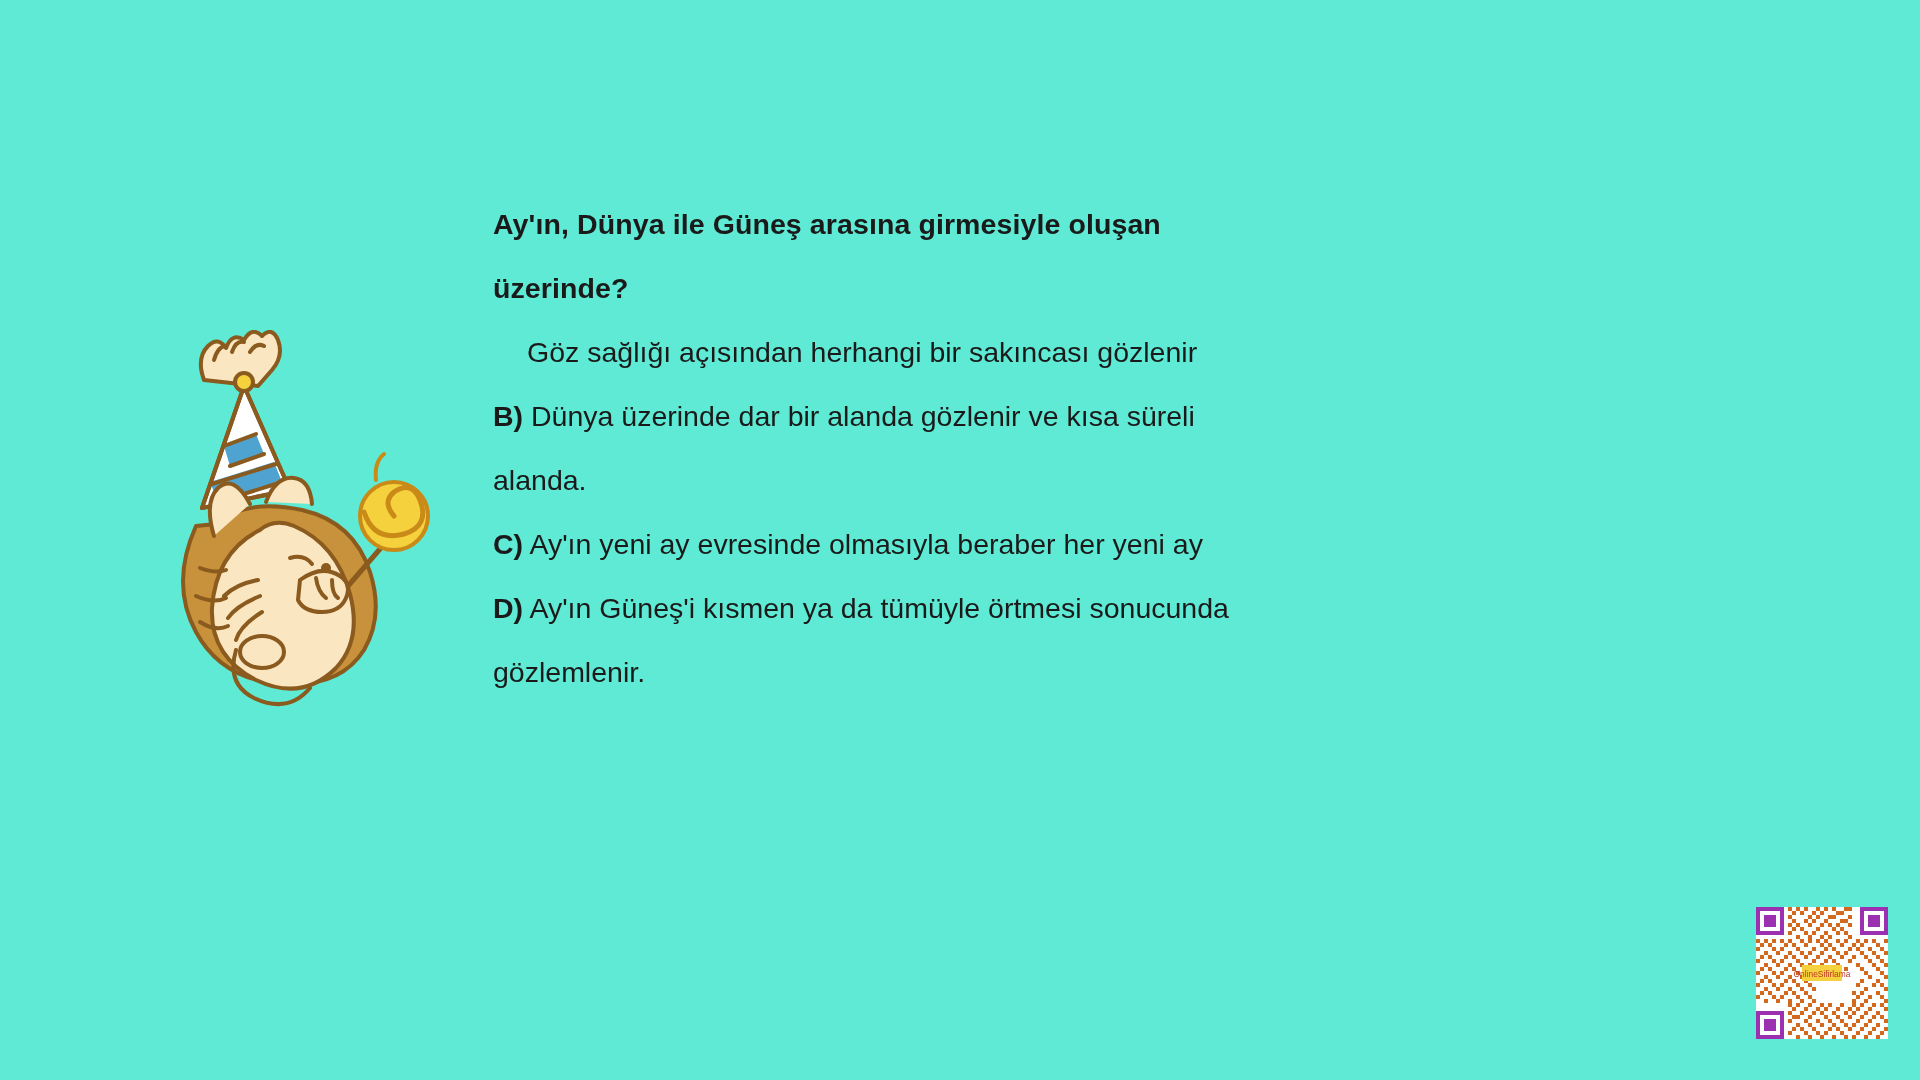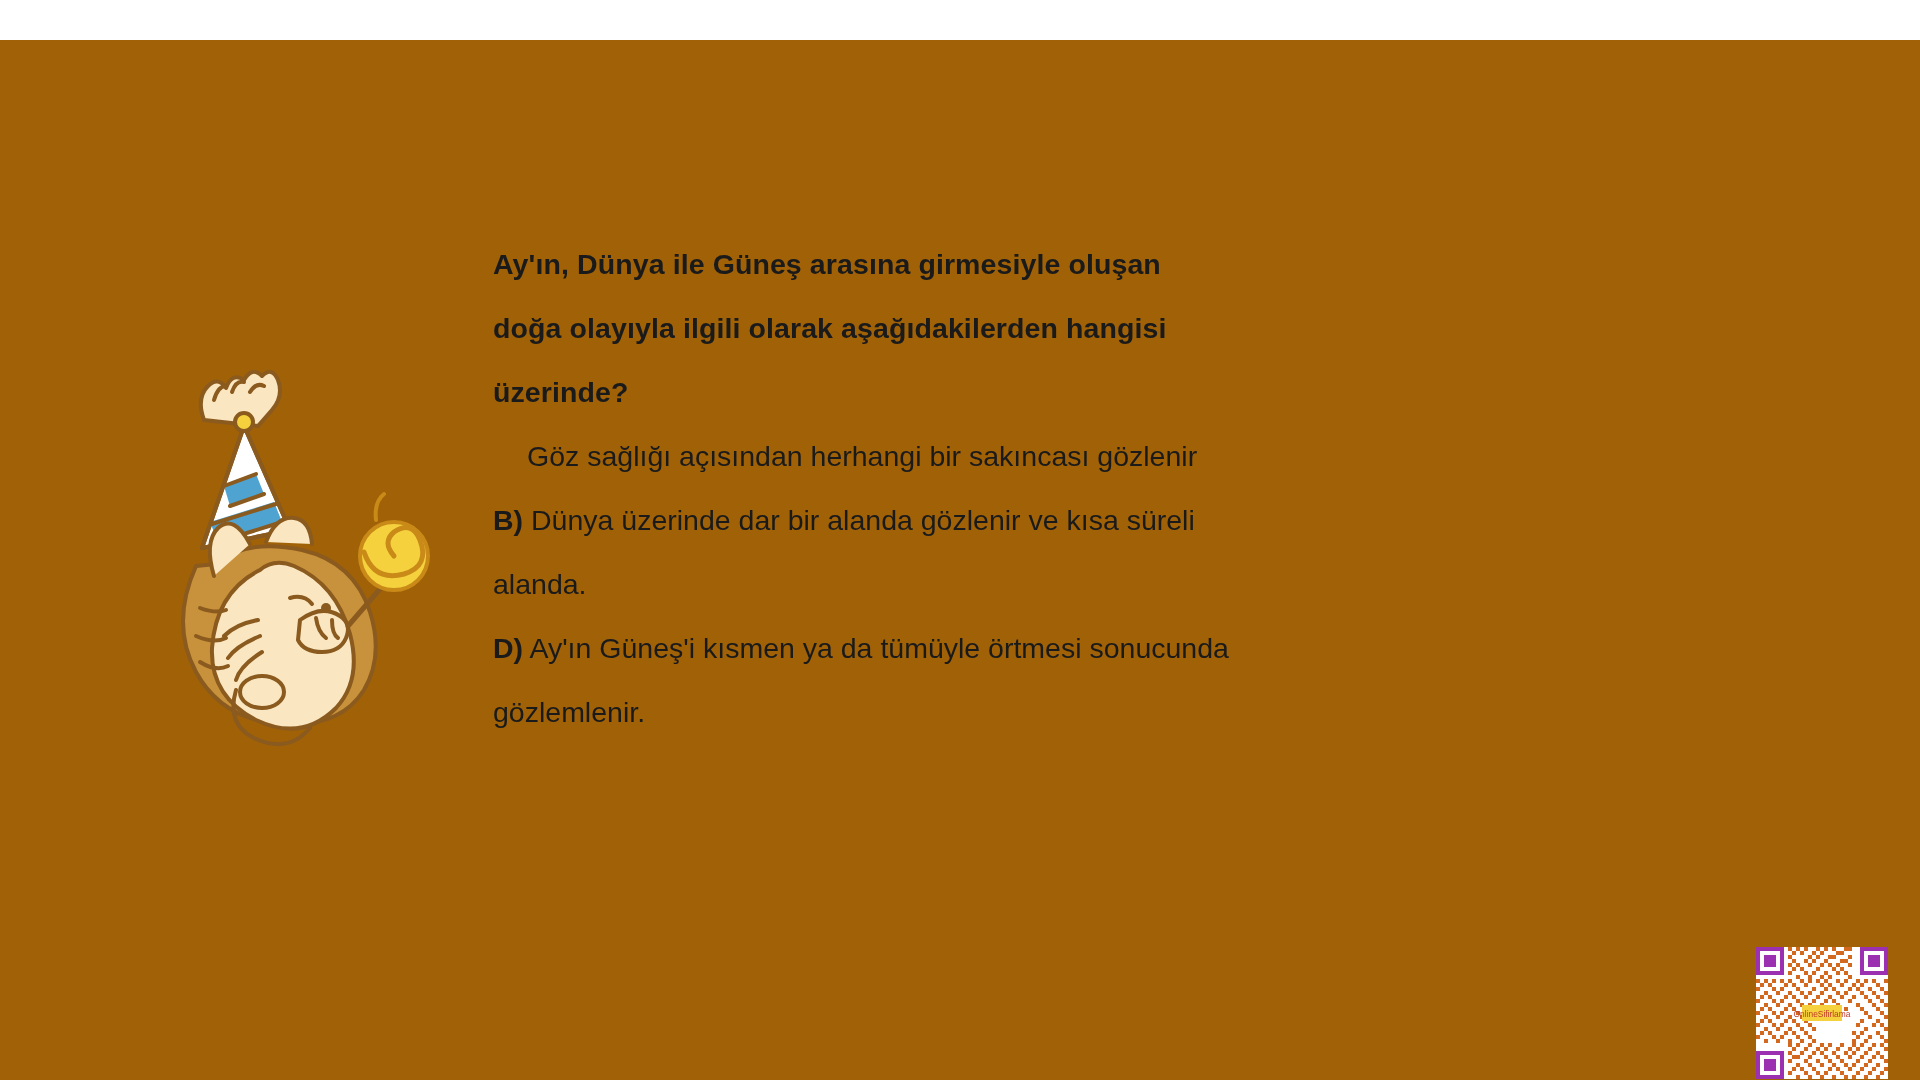--- a/index.html
+++ b/index.html
@@ -13,22 +13,21 @@
     position: relative;
     overflow: hidden;
     font-family: "Liberation Sans", sans-serif;
     color: #1a1a1a;
   }
 
   
   #slide {
     position: absolute;
     inset: 0;
-    background: #a16207;
-    margin-top: 40px;
+    background: #5eead4;
   }
 
   
   #question-block {
     position: absolute;
     left: 493px;
     top: 192px;
     width: 1000px;
   }
   .q-line {
@@ -138,28 +137,28 @@
 
         <path d="M96 320 q-10 34 18 48 q34 16 56 -10"></path>
         <ellipse cx="122" cy="322" rx="22" ry="16" fill="#FAE6C0"></ellipse>
       </g>
     </svg>
   </div>
 
   <div id="question-block">
 
     <div class="q-line q-stem">Ay'ın, Dünya ile Güneş arasına girmesiyle oluşan</div>
-    <div class="q-line q-stem">doğa olayıyla ilgili olarak aşağıdakilerden hangisi</div>
     <div class="q-line q-stem">üzerinde?</div>
 
     <div class="opt-line"><span class="indent-blank"></span><span>Göz sağlığı açısından herhangi bir sakıncası gözlenir</span></div>
 
     <div class="opt-line"><span class="opt-letter">B)</span> <span>Dünya üzerinde dar bir alanda gözlenir ve kısa süreli</span></div>
     <div class="opt-line">alanda.</div>
 
+    <div class="opt-line"><span class="opt-letter">C)</span> <span>Ay'ın yeni ay evresinde olmasıyla beraber her yeni ay</span></div>
 
     <div class="opt-line"><span class="opt-letter">D)</span> <span>Ay'ın Güneş'i kısmen ya da tümüyle örtmesi sonucunda</span></div>
     <div class="opt-line">gözlemlenir.</div>
 
   </div>
 
   <div id="qr-code">
     <svg viewBox="0 0 33 33" width="132" height="132" shape-rendering="crispEdges">
       <rect x="0" y="0" width="33" height="33" fill="#ffffff"></rect>
       <g fill="#D2691E">

